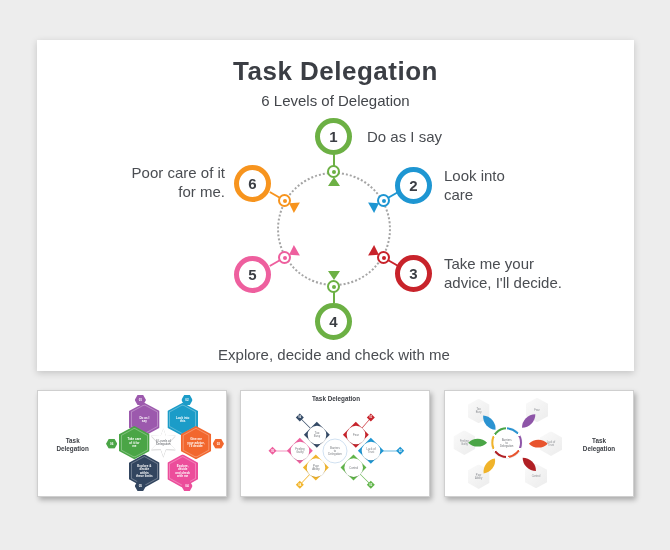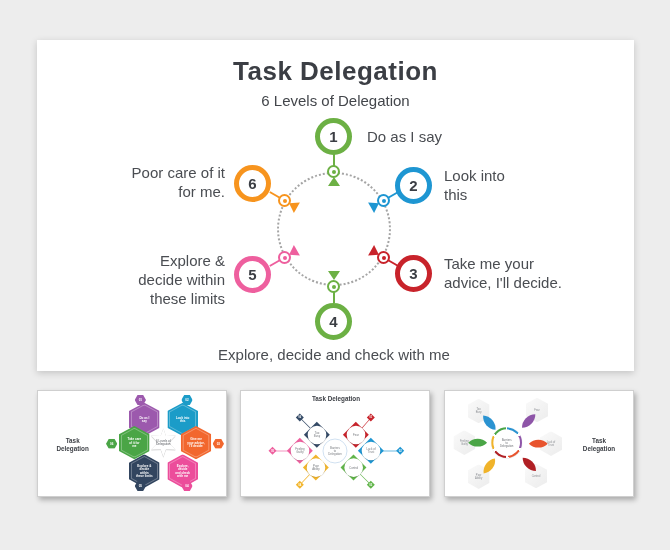--- a/index.html
+++ b/index.html
@@ -163,27 +163,24 @@
 
     <div class="badge green-b" id="badge1">1</div>
     <div class="badge blue-b" id="badge2">2</div>
     <div class="badge red-b" id="badge3">3</div>
     <div class="badge green-b" id="badge4">4</div>
     <div class="badge pink-b" id="badge5">5</div>
     <div class="badge orange-b" id="badge6">6</div>
 
     <div class="lvl-label" id="label1">Do as I say</div>
     <div class="lvl-label" id="label2">Look into
-this</div>
+care</div>
     <div class="lvl-label" id="label3">Take me your
 advice, I'll decide.</div>
     <div class="lvl-label" id="label4">Explore, decide and check with me</div>
-    <div class="lvl-label" id="label5">Explore &amp;
-decide within
-these limits</div>
     <div class="lvl-label" id="label6">Poor care of it
 for me.</div>
   </div>
 </div>
 
 <div class="card thumb" id="thumb1">
   <div class="thumb-inner">
     <div class="mini-title" style="left:14px;top:138px;width:180px;font-size:19px;line-height:24px;">Task
 Delegation</div>
 

